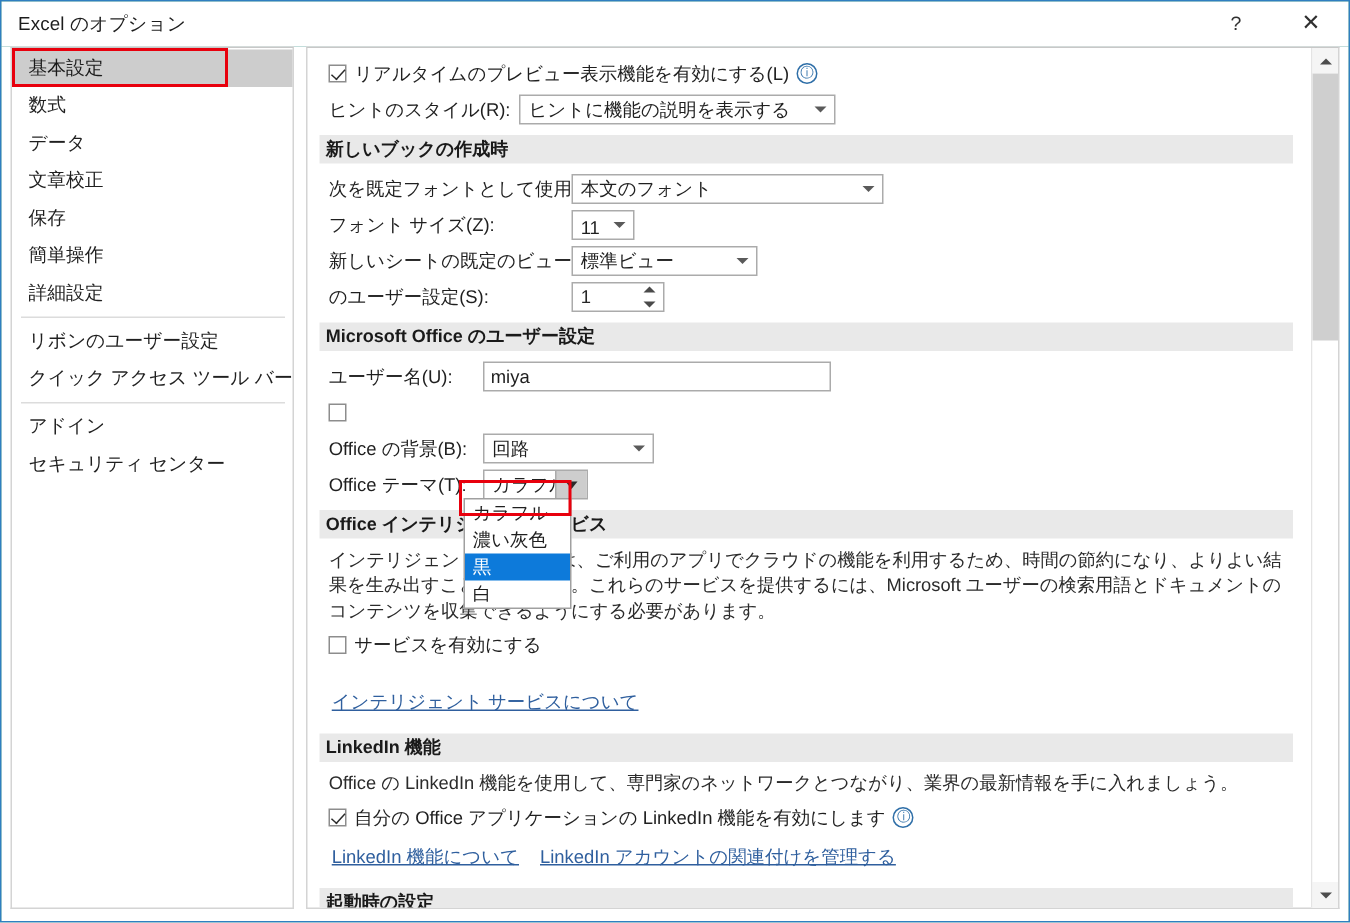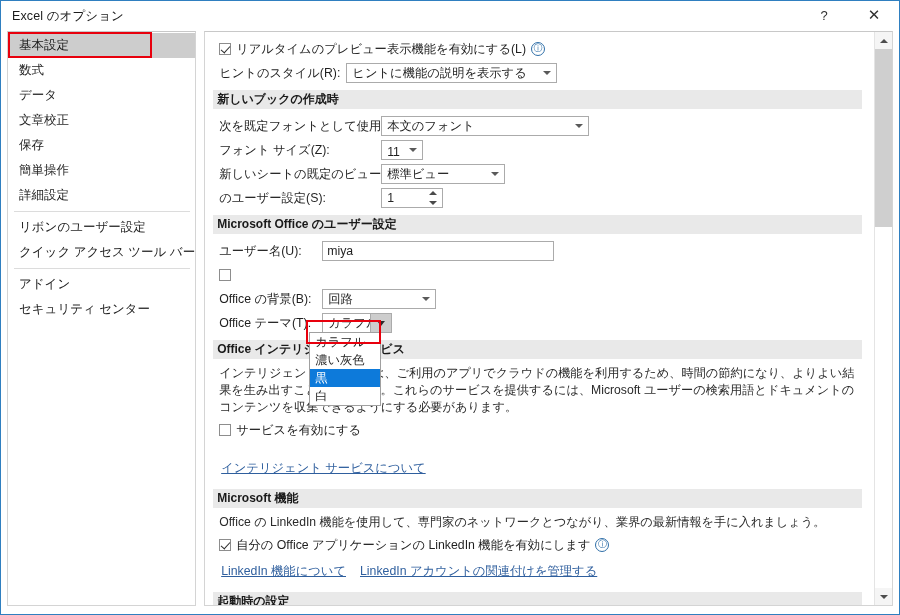--- a/index.html
+++ b/index.html
@@ -486,21 +486,21 @@
 
         <div class="row" style="margin-left:6px;">
           <span class="cb"></span>
           <span class="lbl">サービスを有効にする</span>
         </div>
 
         <div class="row" style="margin-left:8px;margin-top:16px;">
           <span class="lnk">インテリジェント サービスについて</span>
         </div>
 
-        <div class="group-header" style="margin-top:10px;">Microsoft 機能</div>
+        <div class="group-header" style="margin-top:10px;">LinkedIn 機能</div>
 
         <div class="para" style="margin-left:6px;">Office の LinkedIn 機能を使用して、専門家のネットワークとつながり、業界の最新情報を手に入れましょう。</div>
 
         <div class="row" style="margin-left:6px;">
           <span class="cb checked"></span>
           <span class="lbl">自分の Office アプリケーションの LinkedIn 機能を有効にします</span>
           <span class="info-ic">ⓘ</span>
         </div>
 
         <div class="row" style="margin-left:8px;margin-top:4px;">

